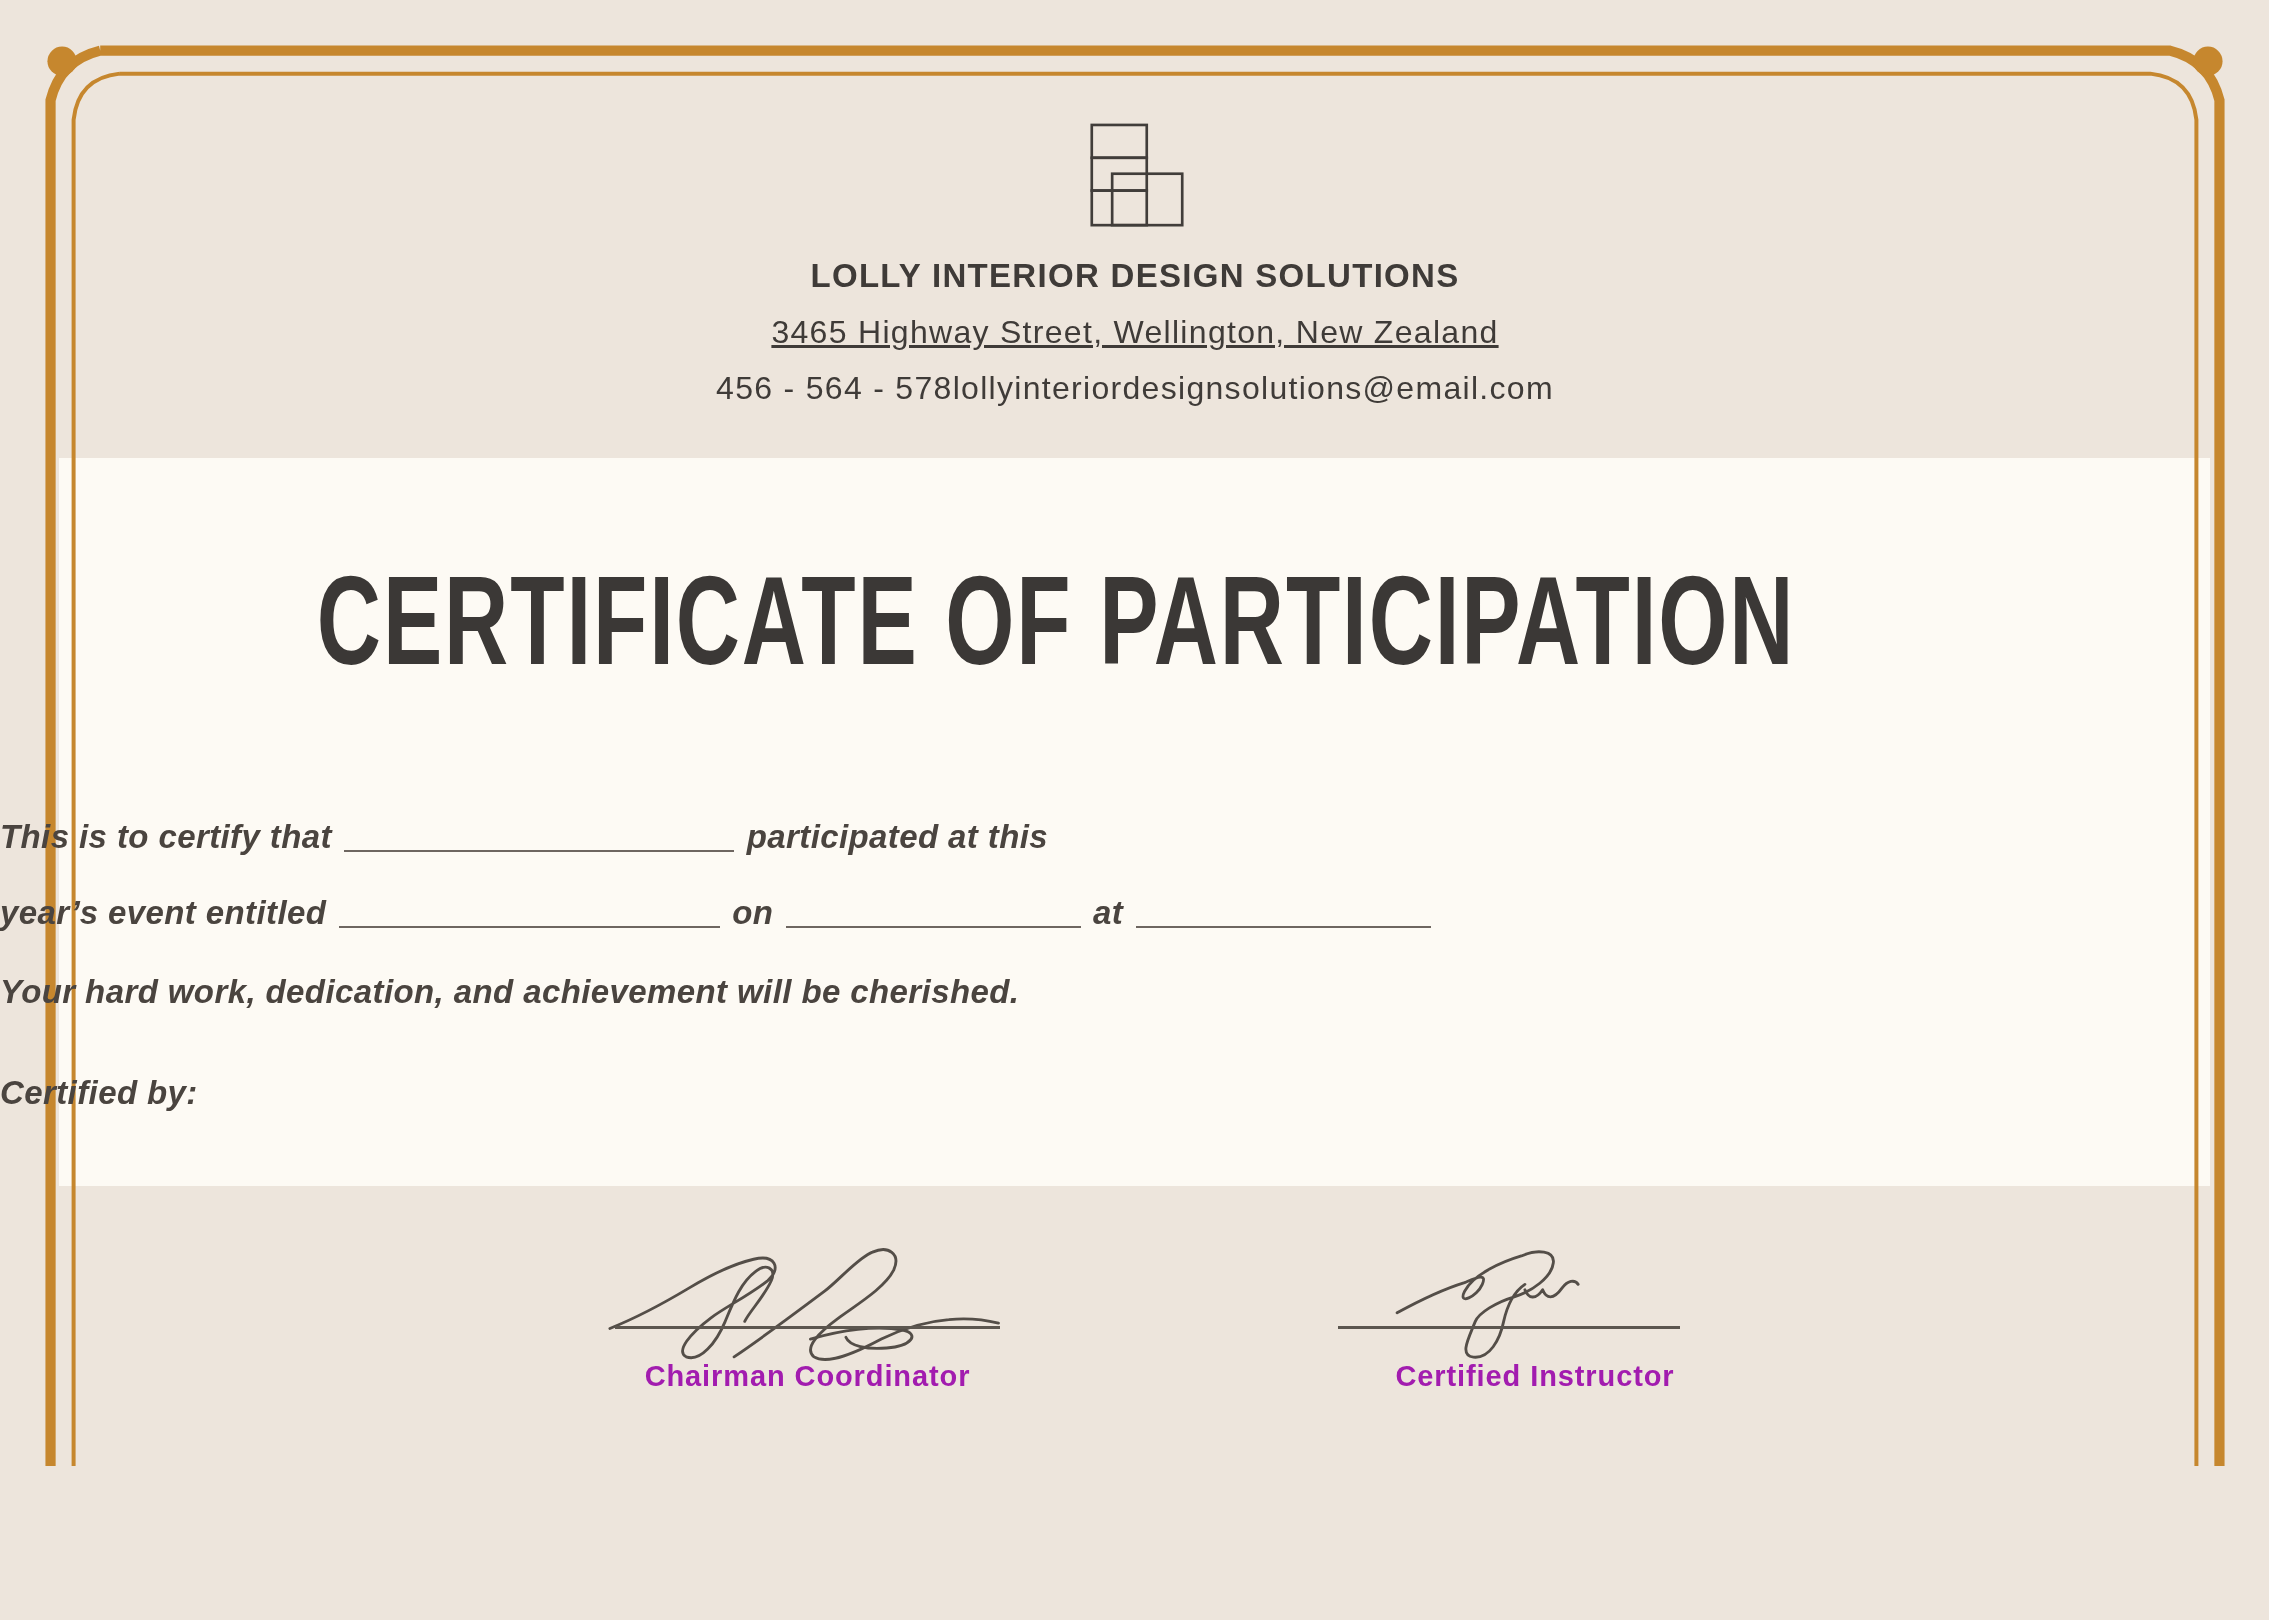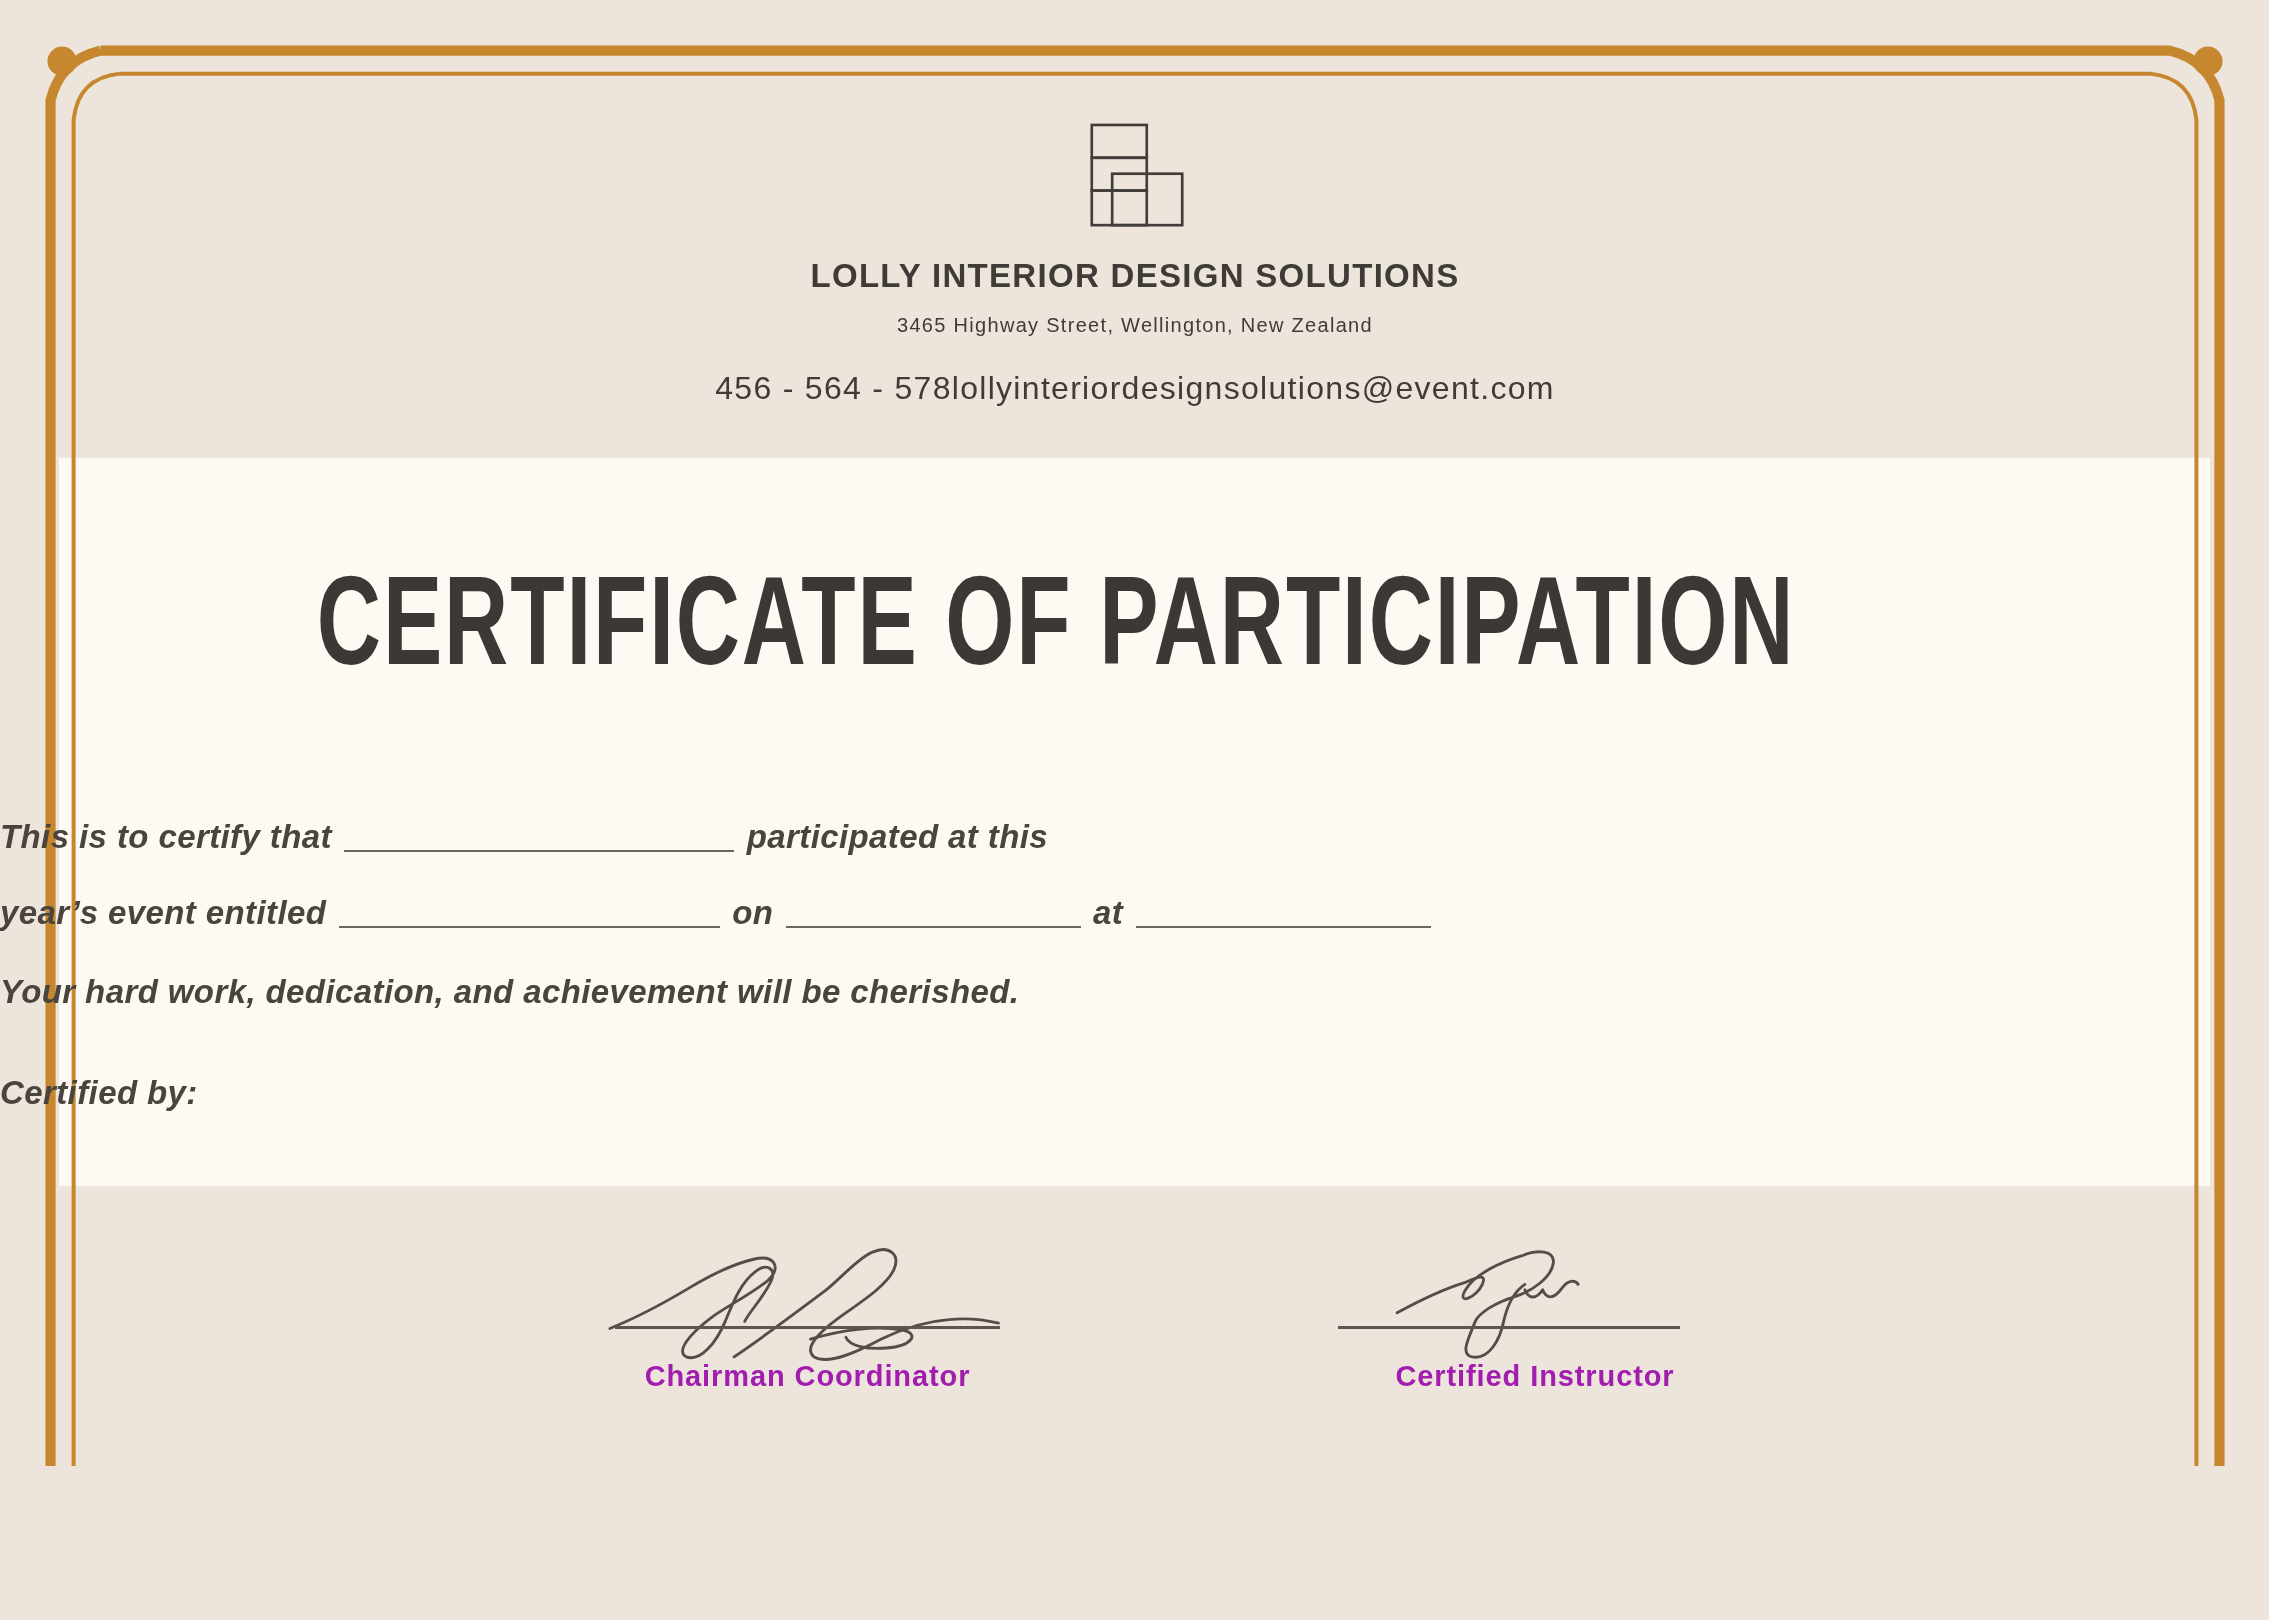--- a/index.html
+++ b/index.html
@@ -15,21 +15,21 @@
   }
   html,body{margin:0;padding:0;}
   body{background:var(--background-beige);font-family:"Liberation Sans","DejaVu Sans",sans-serif;}
   .certificate{position:relative;width:2270px;height:1466px;background:var(--background-beige);overflow:hidden;}
   .band{position:absolute;left:59px;top:458px;width:2151px;height:728px;background:var(--band-offwhite);}
   .border-svg{position:absolute;left:0;top:0;width:2270px;height:1621px;pointer-events:none;}
   .logo{position:absolute;left:1090px;top:123px;}
   .company{position:absolute;left:0;top:257px;width:100%;text-align:center;
     font-size:33px;font-weight:bold;letter-spacing:1.3px;color:var(--text-dark);}
   .address{position:absolute;left:0;top:314px;width:100%;text-align:center;
-    font-size:20px;letter-spacing:1.3px;color:var(--text-dark);}
+    font-size:32px;letter-spacing:1.3px;color:var(--text-dark);text-decoration:underline;}
   .contact{position:absolute;left:0;top:370px;width:100%;text-align:center;
     font-size:32px;letter-spacing:1.3px;color:var(--text-dark);}
   .contact .phone{}
 
   .title{position:absolute;left:0;top:557px;width:100%;white-space:nowrap;}
   .title-inner{display:inline-block;transform:scaleX(0.70);transform-origin:50% 50%;
     font-size:127px;font-weight:bold;letter-spacing:2.7px;color:var(--title-dark);line-height:1;}
 
   .bodyline{position:absolute;left:0;width:100%;text-align:left;
     font-size:33px;font-weight:bold;letter-spacing:0.4px;color:var(--body-text);line-height:1;white-space:nowrap;font-style:italic;}
@@ -73,21 +73,21 @@
       <rect x="2" y="2" width="62" height="37"></rect>
       <rect x="2" y="39" width="62" height="37"></rect>
       <rect x="2" y="76" width="62" height="39"></rect>
       <rect x="25" y="57" width="79" height="58"></rect>
     </g>
   </svg>
 
   <div class="company">LOLLY INTERIOR DESIGN SOLUTIONS</div>
   <div class="address">3465 Highway Street, Wellington, New Zealand</div>
   <div class="contact">
-    <span class="phone">456 - 564 - 578</span><span>lollyinteriordesignsolutions@event.com</span>
+    <span class="phone">456 - 564 - 578</span><span>lollyinteriordesignsolutions@email.com</span>
   </div>
 
   <div class="title">
     <span class="title-inner">CERTIFICATE OF PARTICIPATION</span>
   </div>
 
   <div class="bodyline line1">
     <span>This is to certify that</span><span class="blank w1"></span><span>participated at this</span>
   </div>
 

